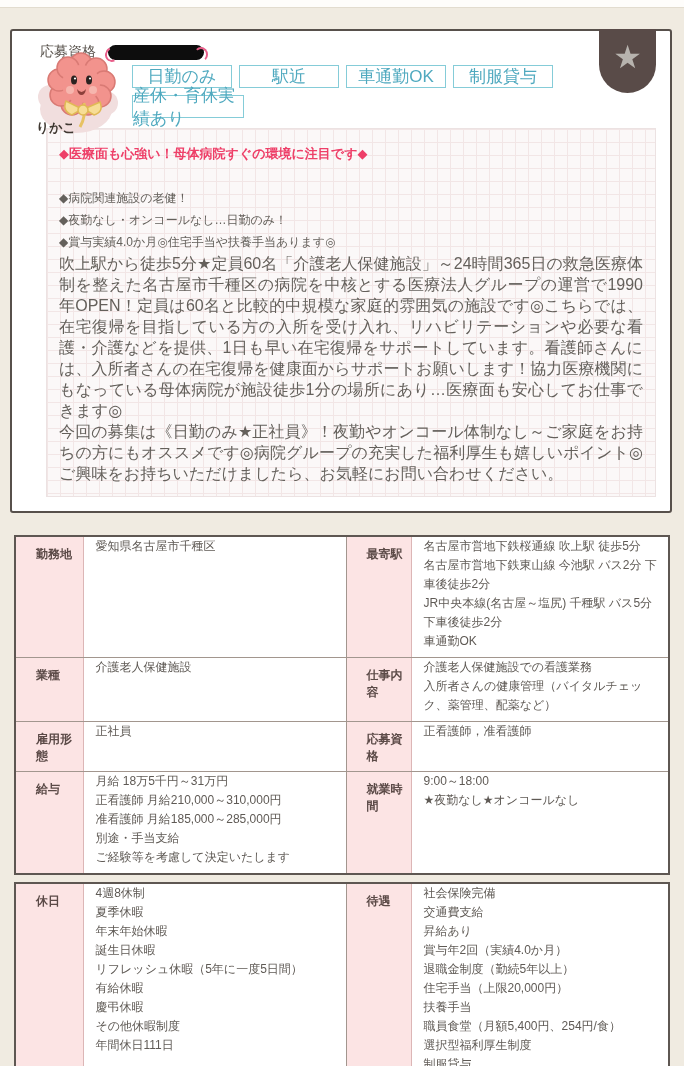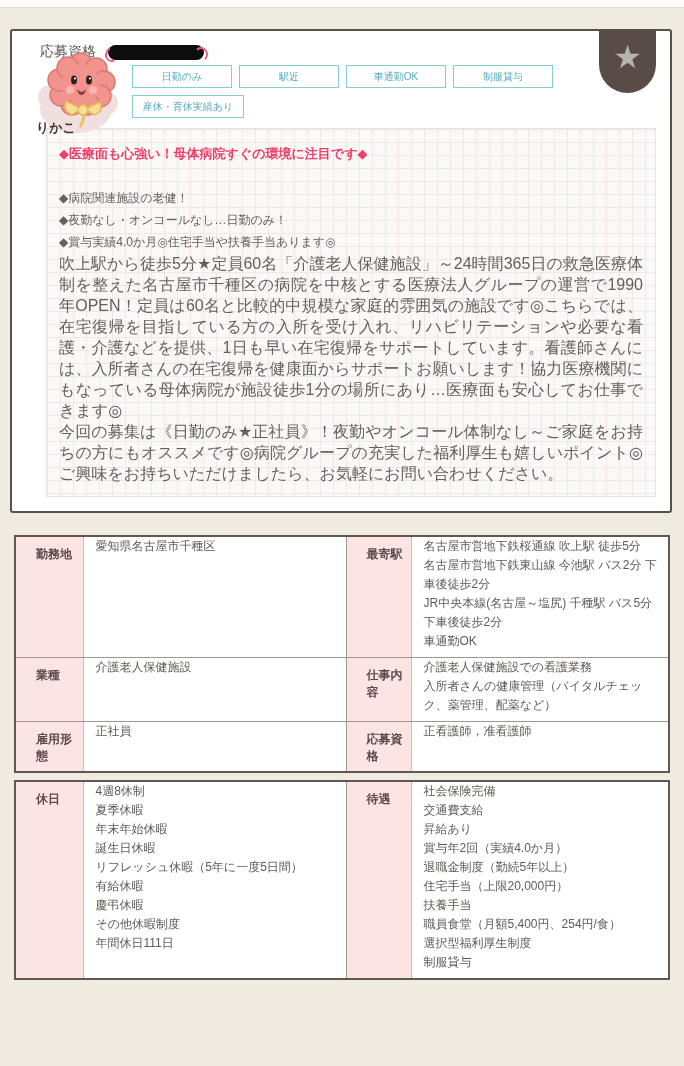--- a/index.html
+++ b/index.html
@@ -14,21 +14,21 @@
   .redacted::before, .redacted::after { content:""; position:absolute; top:2px; width:10px; height:11px; border:2px solid #e85f8a; border-radius:50%; border-left-color:transparent; border-bottom-color:transparent; }
   .redacted::before { left:-3px; transform:rotate(200deg); }
   .redacted::after { right:-4px; }
   .star-tab { position:absolute; top:-2px; right:14px; width:57px; height:64px; background:#594b48; border-radius:0 0 29px 29px; display:flex; align-items:center; justify-content:center; cursor:pointer; }
   .star-tab span { font-size:32px; color:#b7b3ae; line-height:1; margin-top:-8px; }
 
   .mascot { position:absolute; left:22px; top:16px; width:100px; height:100px; z-index:2; }
   .mascot-name { position:absolute; left:2px; bottom:10px; font-size:13px; font-weight:bold; color:#3f3831; }
 
   .tags { margin:2px 0 6px 108px; width:520px; display:flex; flex-wrap:wrap; gap:7px; }
-  .tag { width:100px; height:23px; border:1px solid #85ccd8; color:#4fa9bf; background:#fff; font-size:10px; display:flex; align-items:center; justify-content:center; }
+  .tag { width:100px; height:23px; border:1px solid #85ccd8; color:#4fa9bf; background:#fff; font-size:17px; display:flex; align-items:center; justify-content:center; }
   .tag.wide { width:112px;font-family:Liberation Mono, monospace; }
 
   .intro { margin:10px 2px 0 22px; padding:12px 12px; background-color:#fbf8f8; border:1px solid #ece2e2;
            background-image:linear-gradient(#f2e6e6 1px, transparent 1px), linear-gradient(90deg,#f2e6e6 1px, transparent 1px);
            background-size:13px 13px; }
   .headline { color:#ee3f68; font-weight:bold; font-size:13px; margin:4px 0 24px; }
   .bullets div { font-size:12px; color:#64605b; line-height:22px; }
   .para { font-size:16px; color:#64605b; line-height:21px; text-align:justify; }
 
   
@@ -134,20 +134,31 @@
     <th>仕事内容</th>
     <td class="prelines">介護老人保健施設での看護業務
 入所者さんの健康管理（バイタルチェック、薬管理、配薬など）</td>
   </tr>
   <tr class="r3">
     <th>雇用形態</th>
     <td class="prelines">正社員</td>
     <th>応募資格</th>
     <td class="prelines">正看護師，准看護師</td>
   </tr>
+  <tr class="r4">
+    <th>給与</th>
+    <td class="prelines">月給 18万5千円～31万円
+正看護師 月給210,000～310,000円
+准看護師 月給185,000～285,000円
+別途・手当支給
+ご経験等を考慮して決定いたします</td>
+    <th>就業時間</th>
+    <td class="prelines">9:00～18:00
+★夜勤なし★オンコールなし</td>
+  </tr>
 </tbody>
   </table>
 
 <table class="second">
   <colgroup>
       <col class="lbl">
       <col class="val1">
       <col class="lbl2">
       <col>
     </colgroup>

